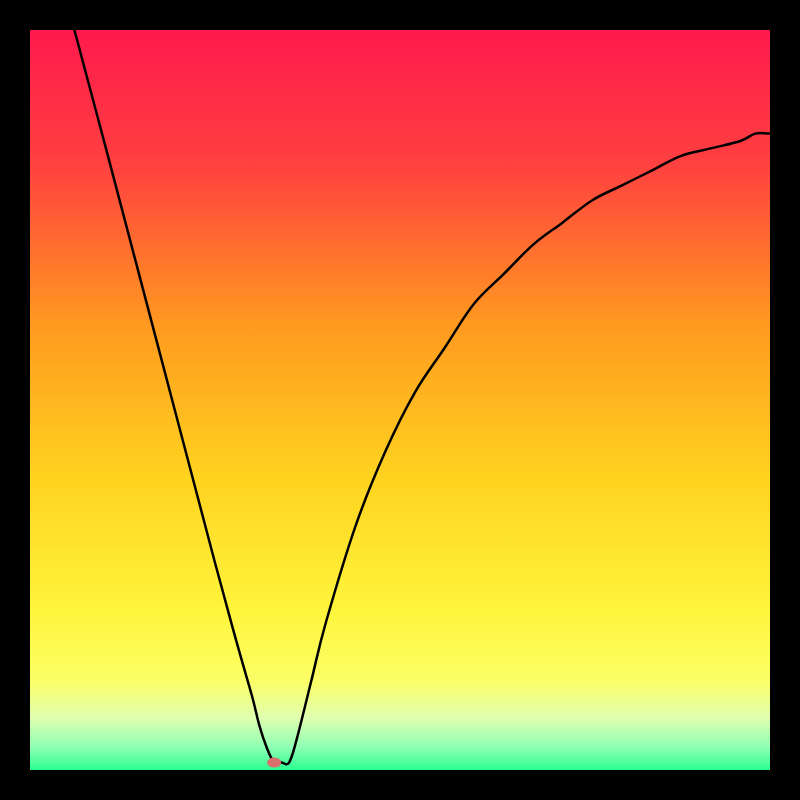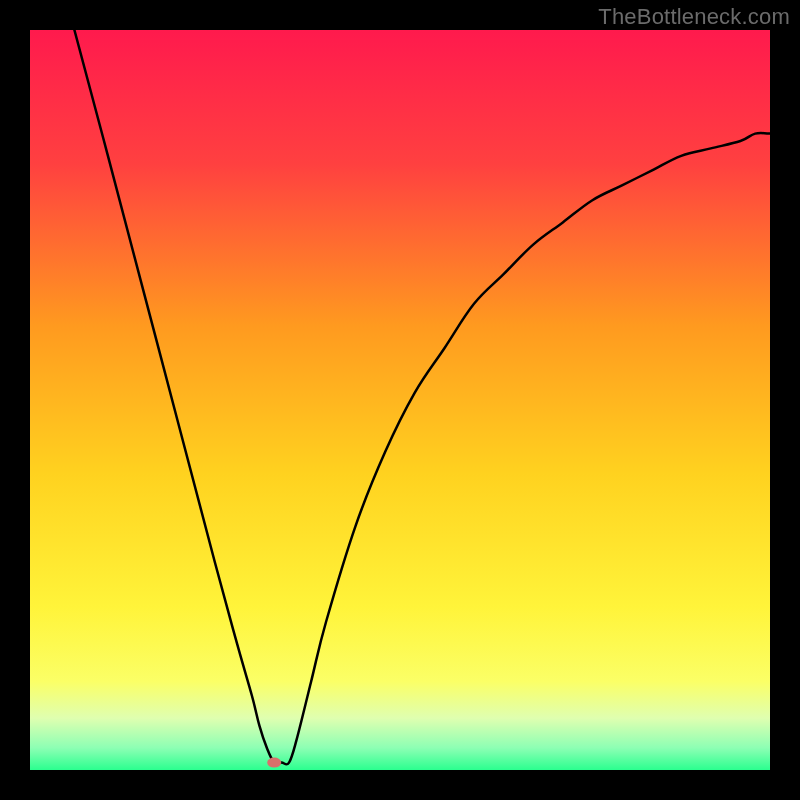--- a/index.html
+++ b/index.html
@@ -38,21 +38,20 @@
   }
   svg {
     display: block;
   }
 </style>
 </head>
 <body>
 
 <div class="frame">
 
-  <div class="watermark">TheBottleneck.com</div>
 
   <div class="plot">
     <svg id="chart-svg" width="740" height="740" viewBox="0 0 740 740">
       <defs>
         <linearGradient id="bg-grad" x1="0" y1="0" x2="0" y2="1">
             <stop offset="0.0%" stop-color="#ff1a4d"></stop>
             <stop offset="18.0%" stop-color="#ff4040"></stop>
             <stop offset="40.0%" stop-color="#ff9a1f"></stop>
             <stop offset="60.0%" stop-color="#ffd21f"></stop>
             <stop offset="78.0%" stop-color="#fff43a"></stop>

